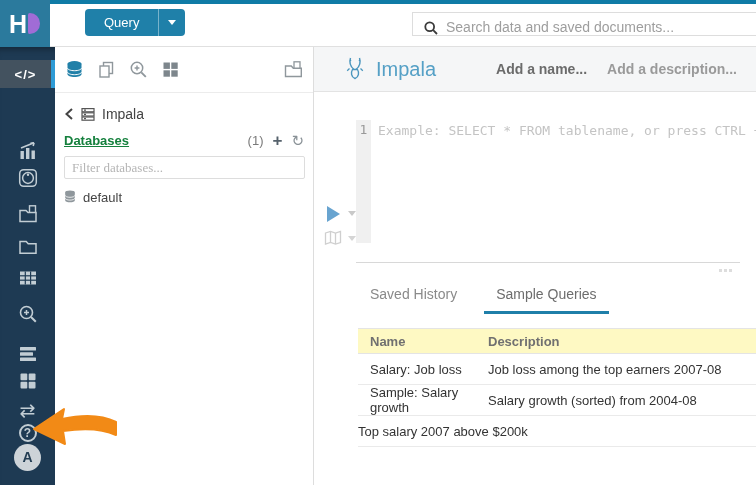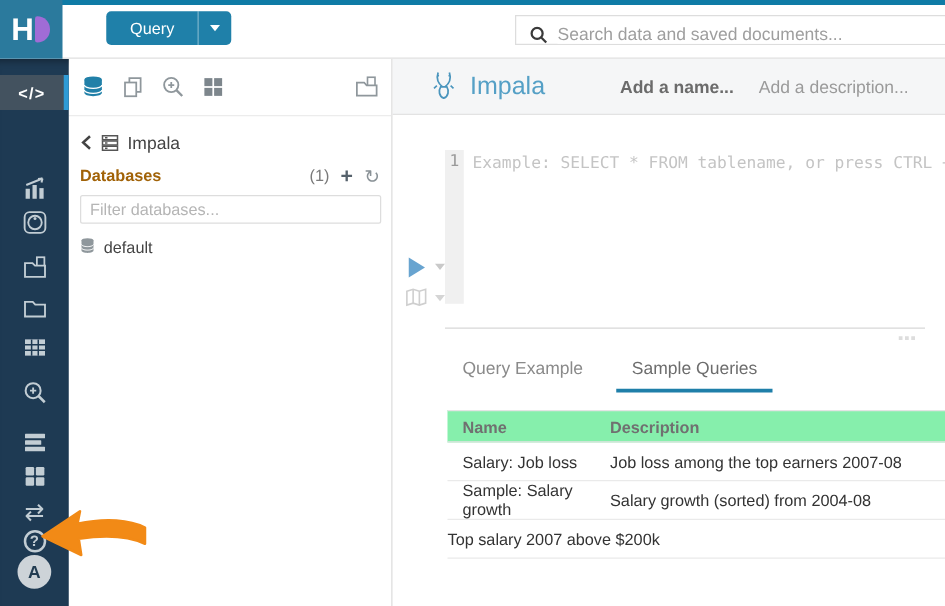--- a/index.html
+++ b/index.html
@@ -49,39 +49,39 @@
 
   
   .assist { position:absolute; top:47px; left:55px; width:259px; height:438px; background:#fff;
     border-right:1px solid #ddd; z-index:1; }
   .assist-toolbar { height:46px; display:flex; align-items:center; padding:0 10px; gap:13px;
     border-bottom:1px solid #ececec; }
   .assist-toolbar .spacer { flex:1; }
   .assist-source { display:flex; align-items:center; gap:6px; padding:13px 8px 0 9px;
     font-size:14px; color:#444; }
   .assist-dbs { display:flex; align-items:center; padding:11px 9px 0 9px; font-size:13px; }
-  .dbs-label { font-weight:bold; color:#a16207; flex:1; }
+  .dbs-label { font-weight:bold; color:#15803d; flex:1;text-decoration:underline; }
   .dbs-count { color:#7a7a7a; margin-right:9px; }
   .dbs-plus { color:#56626c; font-size:17px; font-weight:bold; line-height:14px; margin-right:9px; cursor:pointer; }
   .dbs-refresh { color:#8a9297; font-size:15px; line-height:14px; cursor:pointer;
     font-family:"DejaVu Sans", sans-serif; }
   .filter-input { margin:8px 9px 0 9px; display:block; width:241px; height:23px; border:1px solid #ddd;
     border-radius:2px; padding:0 7px; font-size:13px; color:#333; outline:none;
-    font-family:Liberation Sans, sans-serif; }
+    font-family:Liberation Serif, serif; }
   .filter-input::placeholder { color:#b5b5b5; }
   .db-item { display:flex; align-items:flex-start; gap:7px; padding:11px 9px 0 9px; font-size:13px;
     color:#444; cursor:pointer; }
 
   
   .main { position:absolute; top:47px; left:314px; width:442px; height:438px; background:#fff; }
   .main-header { height:45px; background:#f5f6f7; border-bottom:1px solid #e3e3e3; display:flex;
     align-items:center; padding-left:30px; }
   .engine-title { font-size:20px; color:#55a0c6; margin-left:10px; cursor:pointer; }
   .name-ph { font-size:14px; font-weight:bold; color:#6b6b6b; margin-left:60px; cursor:text; }
-  .desc-ph { font-size:14px; color:#9a9a9a; margin-left:20px; cursor:text; }
+  .desc-ph { font-size:14px; color:#9a9a9a; margin-left:20px; cursor:text;font-weight:bold; }
   .main-body { position:relative; height:392px; }
 
   .play-btn { position:absolute; left:13px; top:114px; width:0; height:0; cursor:pointer;
     border-left:13px solid #68a4d0; border-top:8px solid transparent; border-bottom:8px solid transparent; }
   .play-caret { position:absolute; left:34px; top:119px; border-left:4px solid transparent;
     border-right:4px solid transparent; border-top:5px solid #c9c9c9; cursor:pointer; }
   .map-btn { position:absolute; left:10px; top:138px; cursor:pointer; }
   .map-caret { position:absolute; left:34px; top:144px; border-left:4px solid transparent;
     border-right:4px solid transparent; border-top:5px solid #d5d5d5; cursor:pointer; }
 
@@ -94,21 +94,21 @@
   .splitter { position:absolute; left:42px; right:16px; top:170px; height:1px; background:#d8d8d8; }
   .grab-dots { position:absolute; right:24px; top:177px; display:flex; gap:2px; cursor:row-resize; }
   .grab-dots i { width:3px; height:3px; background:#ddd; display:block; }
 
   .tabs { position:absolute; left:56px; top:194px; display:flex; gap:27px; font-size:14px; }
   .tab { padding-bottom:9px; color:#8a8a8a; cursor:pointer; }
   .tab.active { color:#6d6d6d; padding-left:12px; padding-right:12px;
     border-bottom:3px solid #1f7fa9; }
 
   .rtable { position:absolute; left:44px; right:0; top:236px; font-size:13px; }
-  .thead { display:flex; height:26px; align-items:center; background:#86efac;
+  .thead { display:flex; height:26px; align-items:center; background:#fef9c3;
     border-top:1px solid #e4e4e4; border-bottom:1px solid #e4e4e4; font-weight:bold; color:#707070; }
   .trow { display:flex; height:31px; align-items:center; border-bottom:1px solid #eaeaea; color:#333;
     cursor:pointer; }
   .col1 { width:130px; padding-left:12px; flex:none; }
   .col2 { flex:1; }
 </style>
 </head>
 <body>
 
 <div class="stage">
@@ -323,21 +323,21 @@
       <div class="code-ph">Example: SELECT * FROM tablename, or press CTRL + space</div>
 
       <div class="splitter"></div>
       <div class="grab-dots">
           <i></i>
           <i></i>
           <i></i>
         </div>
 
       <div class="tabs">
-        <span class="tab">Query Example</span>
+        <span class="tab">Saved History</span>
         <span class="tab active">Sample Queries</span>
       </div>
 
       <div class="rtable">
         <div class="thead">
           <span class="col1">Name</span>
           <span class="col2">Description</span>
         </div>
         <div class="trow">
           <span class="col1">Salary: Job loss</span>

